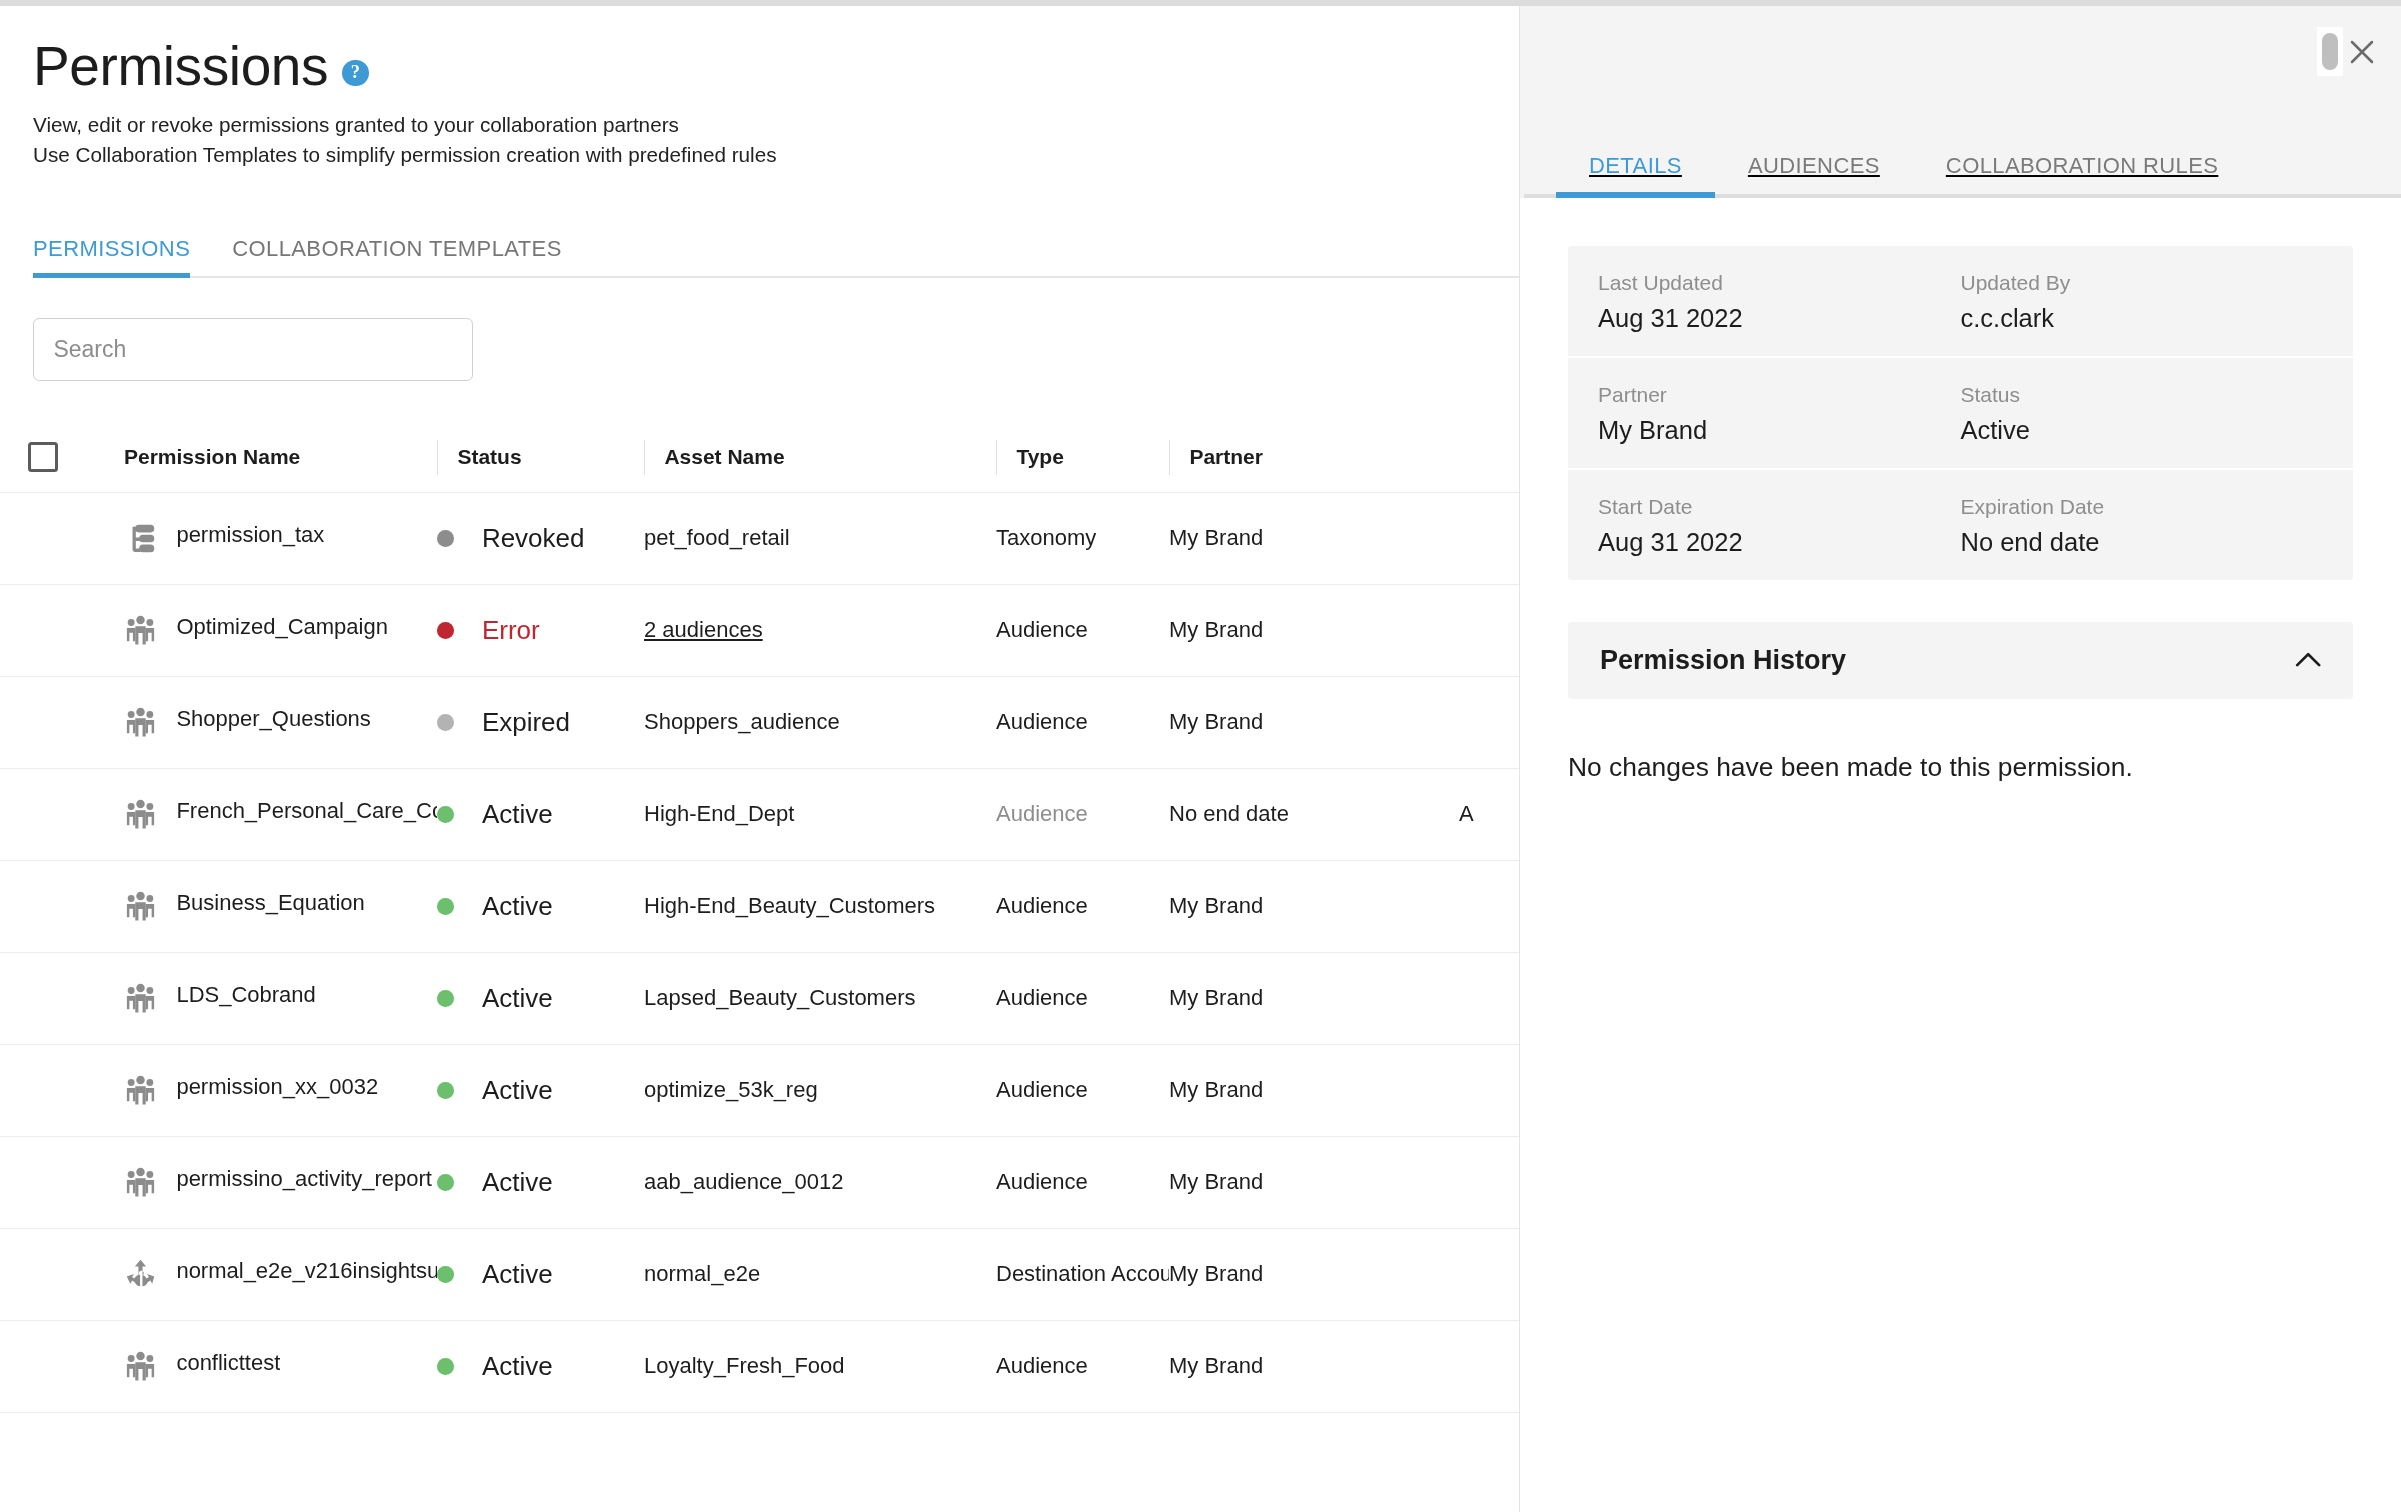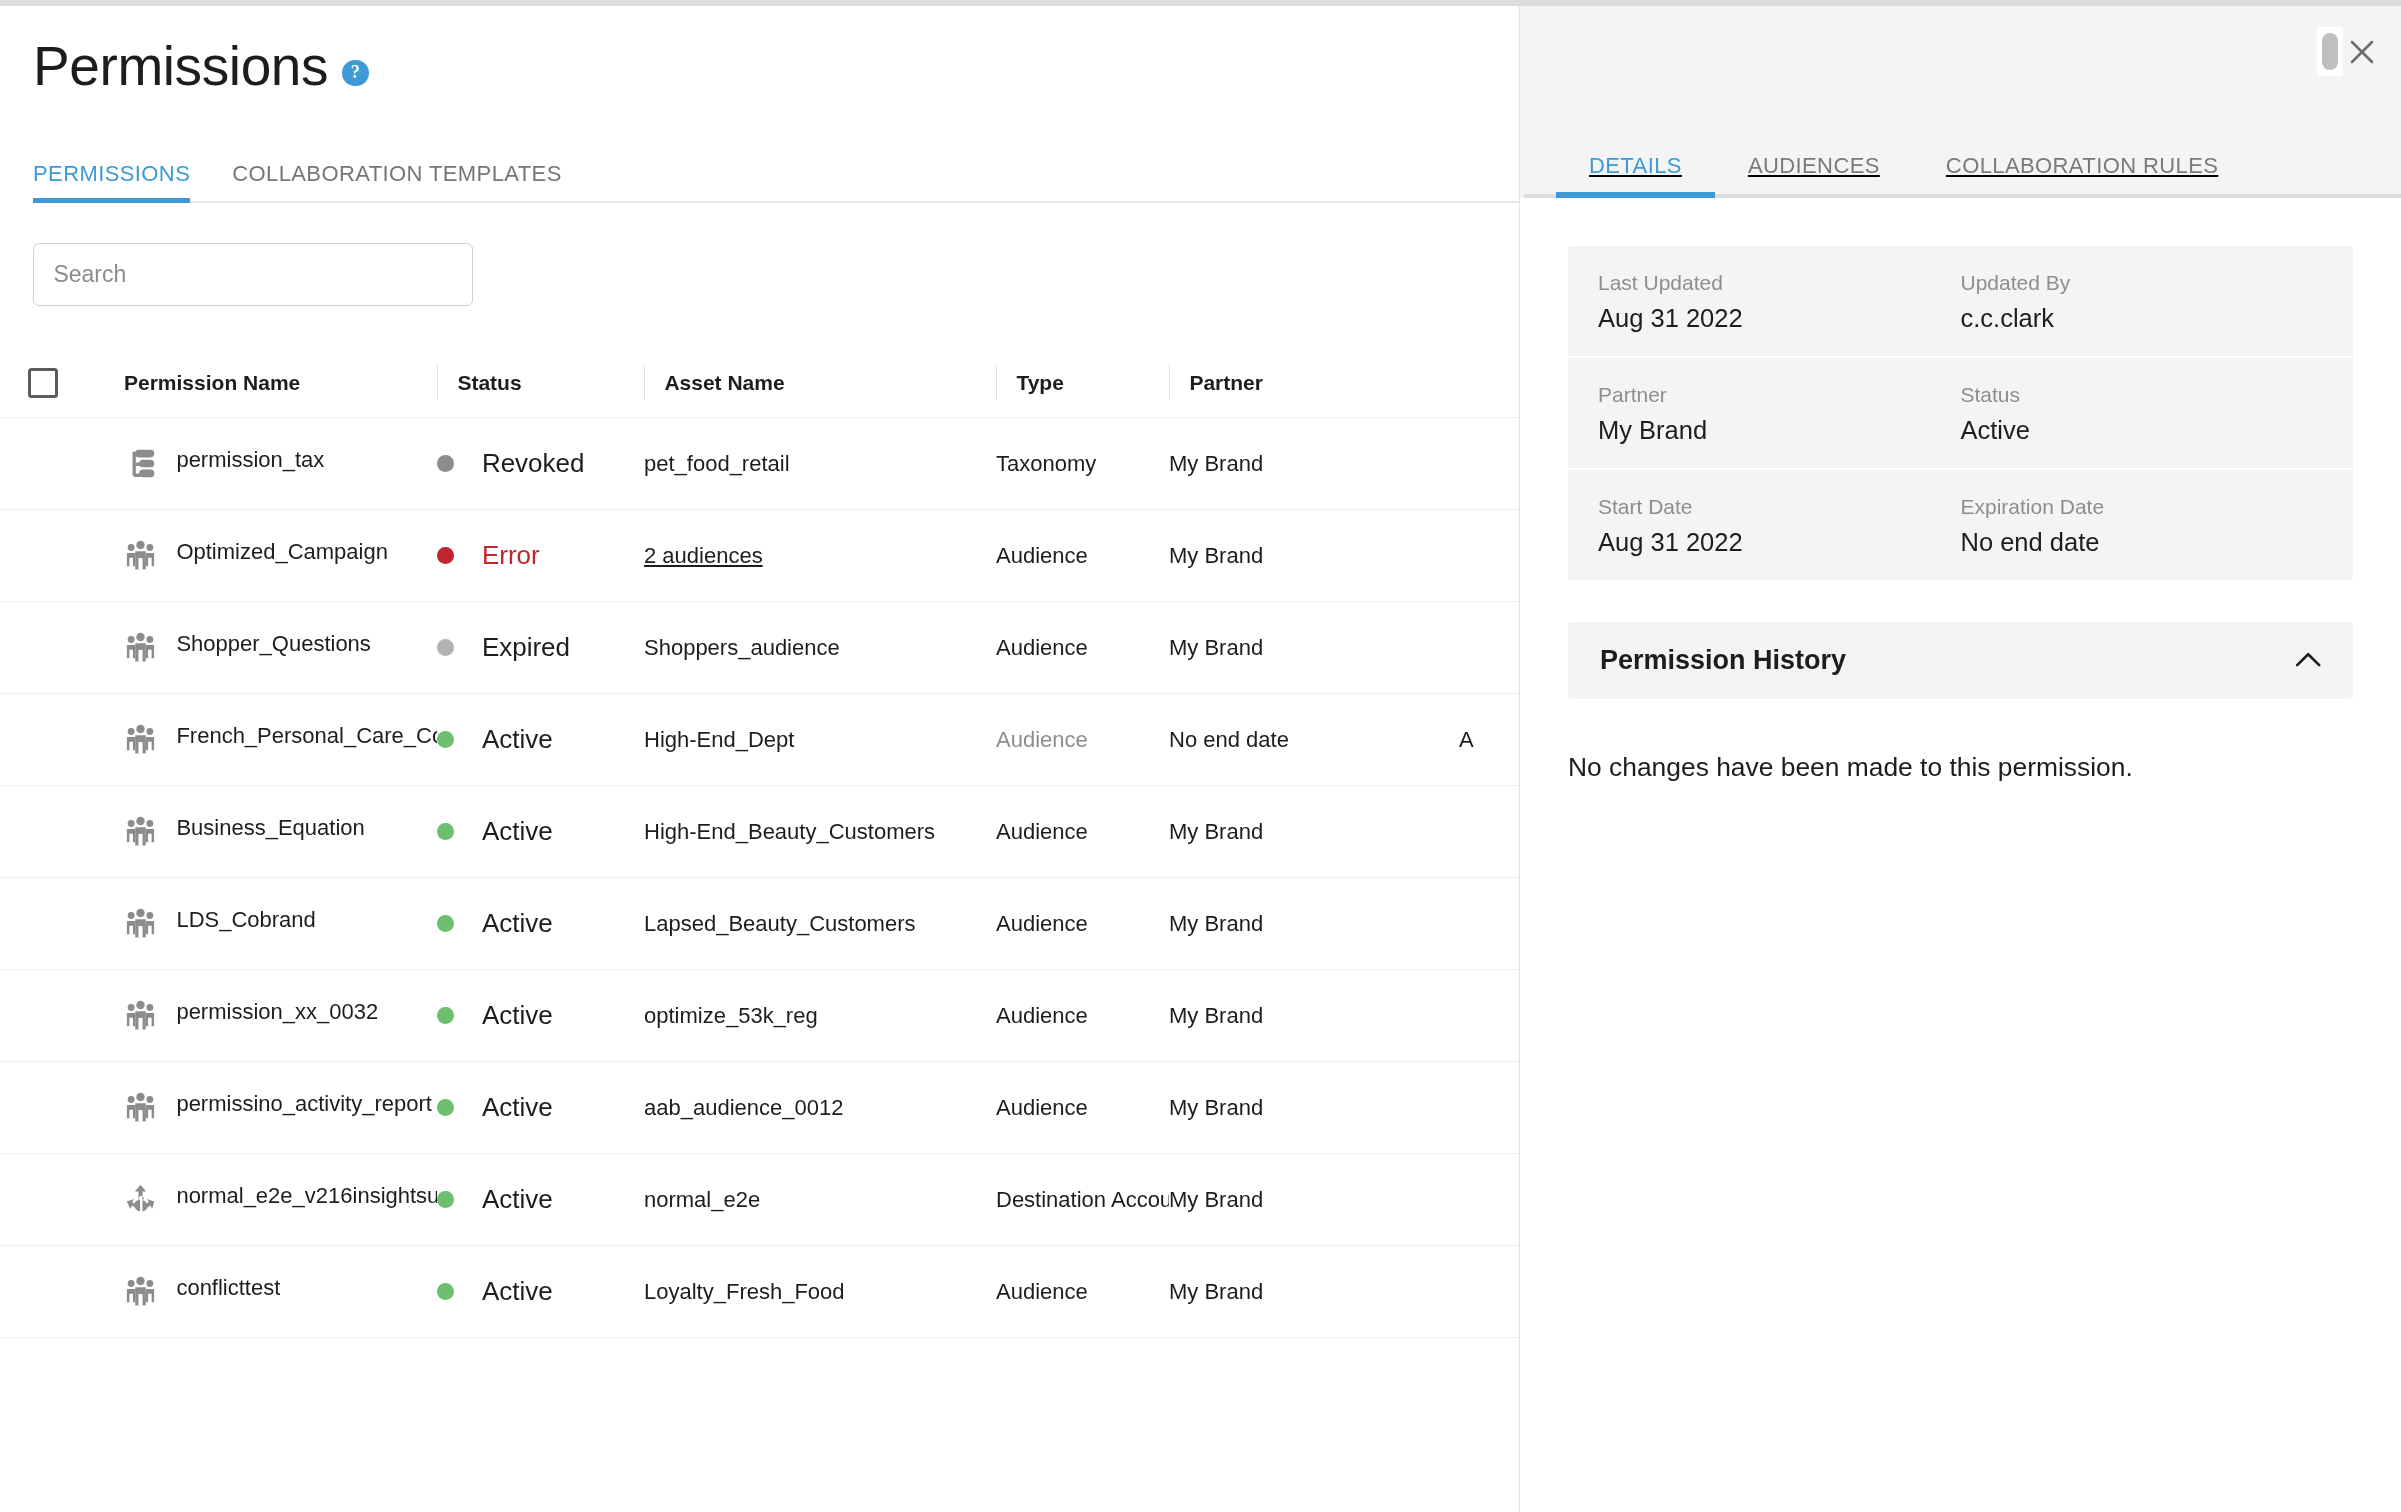--- a/index.html
+++ b/index.html
@@ -300,20 +300,22 @@
   <div class="top-strip"></div>
 
   <div class="main">
 
     <div class="page-head">
       <div class="title-row">
         <div class="page-title">Permissions</div>
         <div class="help-icon">?</div>
       </div>
       <div class="page-sub">
+        <div>View, edit or revoke permissions granted to your collaboration partners</div>
+        <div>Use Collaboration Templates to simplify permission creation with predefined rules</div>
       </div>
     </div>
 
     <div class="tabs">
       <div class="tab active">PERMISSIONS</div>
       <div class="tab">COLLABORATION TEMPLATES</div>
     </div>
 
     <div class="search-wrap">
       <input class="search-input" type="text" placeholder="Search" style="">

